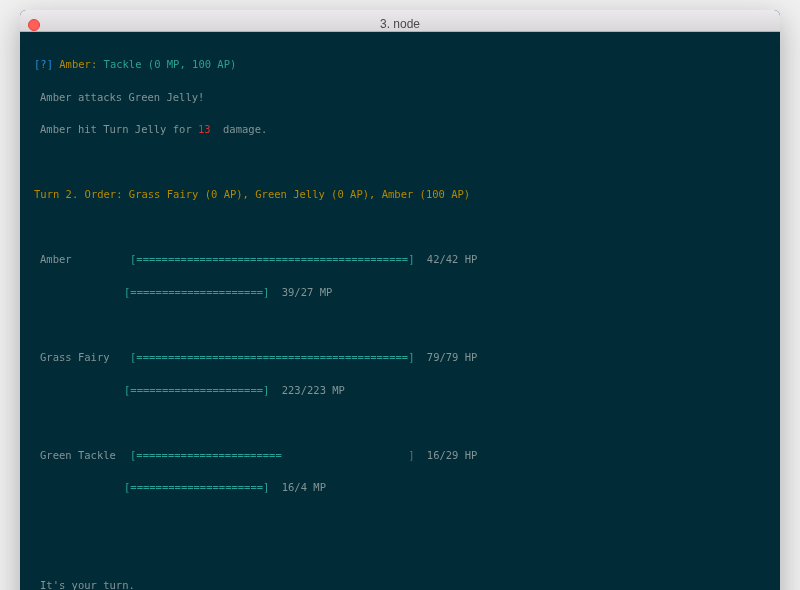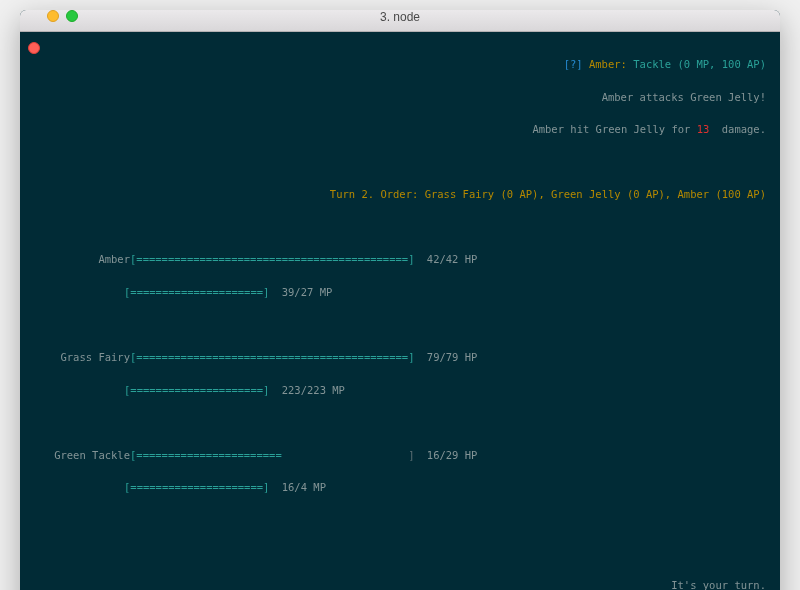--- a/index.html
+++ b/index.html
@@ -16,21 +16,21 @@
   background: #012b36;
   border-radius: 6px;
   overflow: hidden;
   box-shadow: 0 10px 30px rgba(0,0,0,0.3);
 }
 .titlebar {
   background: #e8e6e8;
   background: linear-gradient(#ebe9eb,#d9d7d9);
   height: 22px;
   display: flex;
-  align-items: flex-start;
+  align-items: flex-end;
   padding: 0 8px;
   position: relative;
   border-bottom: 1px solid #b3b1b3;
 }
 .traffic { display: flex; gap: 7px; }
 .dot { width: 12px; height: 12px; border-radius: 50%; }
 .dot.red { background: #ff5f57; border:1px solid #e1413a; }
 .dot.yellow { background: #febc2e; border:1px solid #dfa022; }
 .dot.green { background: #28c840; border:1px solid #1dad2b; }
 .title {
@@ -38,21 +38,21 @@
   font-family: -apple-system, Helvetica, sans-serif;
   font-size: 12px; color: #4a4a4a;
 }
 .term {
   padding: 8px 14px 10px 14px;
   font-size: 10.5px;
   line-height: 1.55;
   color: #839496;
   white-space: pre;
 }
-.line { display: block; text-align: right; }
+.line { display: block; }
 .cyan { color: #2aa198; }
 .yellow { color: #b58900; }
 .red { color: #dc322f; margin-top: 32px; }
 .grey { color: #839496; margin-left: 6px; }
 .dim { color: #5c6f74; }
 .blue { color: #268bd2; }
 .row { display:flex; }
 .name { width: 90px; display:inline-block; }
 .bar-wrap { color:#2aa198; }
 </style>
@@ -65,21 +65,21 @@
       <div class="dot red"></div>
       <div class="dot yellow"></div>
       <div class="dot green"></div>
     </div>
     <div class="title">3. node</div>
   </div>
 
   <div class="term">
 <span class="line"><span class="blue">[?] </span><span class="yellow">Amber</span><span class="yellow">: </span><span class="cyan">Tackle (0 MP, 100 AP)</span></span>
 <span class="line grey">Amber attacks Green Jelly!</span>
-<span class="line"><span class="grey">Amber hit Green Jelly for </span><span class="red">13</span><span class="grey"> damage.</span></span>
+<span class="line"><span class="grey">Amber hit Turn Jelly for </span><span class="red">13</span><span class="grey"> damage.</span></span>
 <span class="line"> </span>
 <span class="line yellow">Turn 2. Order: Grass Fairy (0 AP), Green Jelly (0 AP), Amber (100 AP)</span>
 <span class="line"> </span>
 <span class="line row"><span class="name grey">Amber</span><span class="bar-wrap"><span>[===========================================]</span></span><span class="grey"> 42/42 HP</span></span>
 <span class="line row"><span class="name"> </span><span class="bar-wrap"><span>[=====================]</span></span><span class="grey"> 39/27 MP</span></span>
 <span class="line"> </span>
 <span class="line row"><span class="name grey">Grass Fairy</span><span class="bar-wrap"><span>[===========================================]</span></span><span class="grey"> 79/79 HP</span></span>
 <span class="line row"><span class="name"> </span><span class="bar-wrap"><span>[=====================]</span></span><span class="grey"> 223/223 MP</span></span>
 <span class="line"> </span>
 <span class="line row"><span class="name grey">Green Tackle</span><span class="bar-wrap"><span class="cyan">[=======================</span><span class="dim">                    ]</span></span><span class="grey"> 16/29 HP</span></span>

